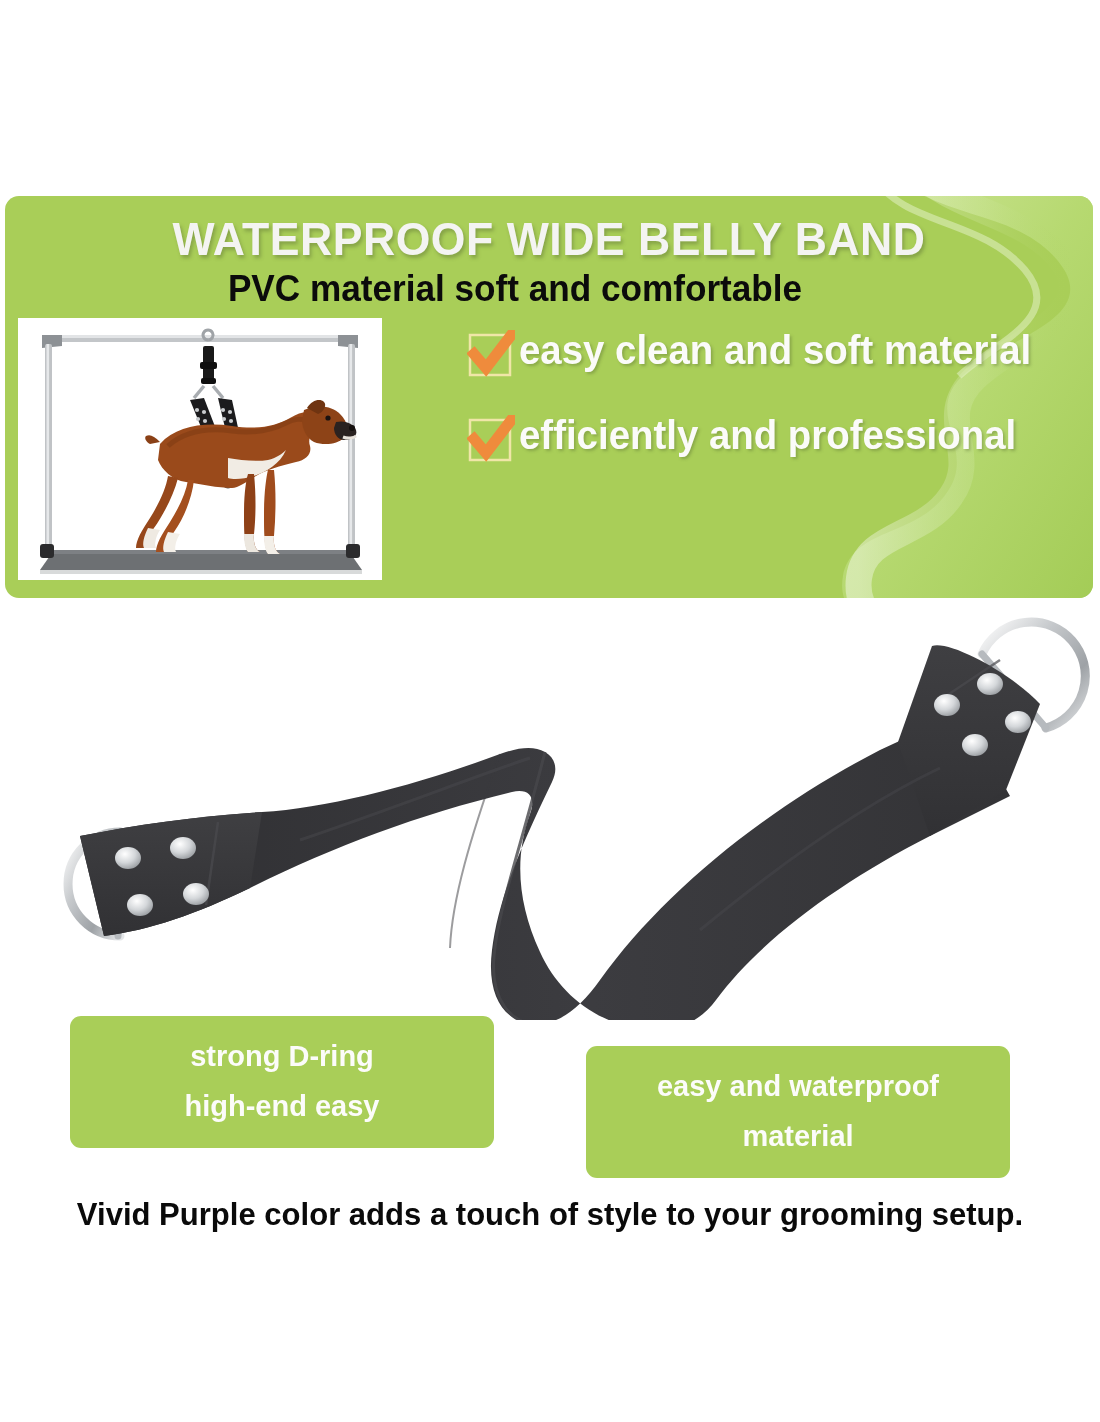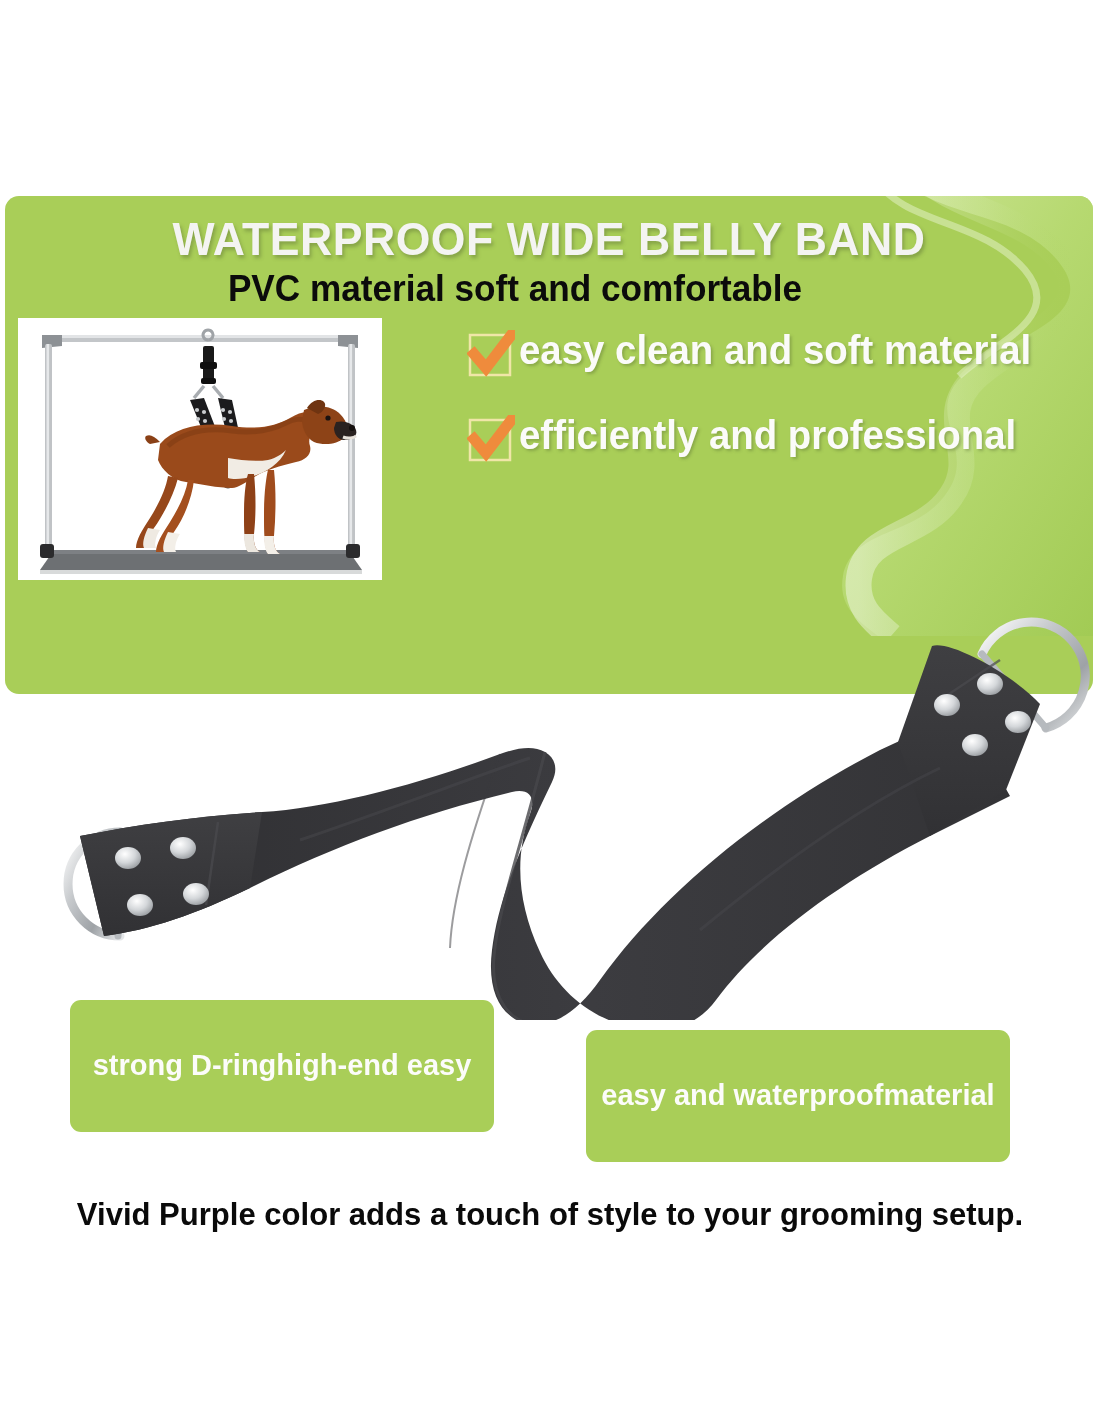--- a/index.html
+++ b/index.html
@@ -8,21 +8,21 @@
     width:1100px; height:1422px;
     position:relative; overflow:hidden;
     font-family:"Liberation Sans", sans-serif;
     background:#ffffff;
   }
 
   
   .banner {
     position:absolute;
     left:5px; top:196px;
-    width:1088px; height:498px;
+    width:1088px; height:402px;
     background:#a9ce58;
     border-radius:14px;
     overflow:hidden;
     padding-left:20px;
   }
   .banner-liquid {
     position:absolute;
     right:-40px; top:-30px;
     width:420px; height:470px;
     pointer-events:none;
@@ -103,24 +103,25 @@
   
   .callout {
     position:absolute;
     background:#a9ce58;
     border-radius:11px;
     color:#fcfcfa;
     font-weight:bold;
     font-size:29px;
     text-align:center;
     display:flex;
-    flex-direction:row;
+    flex-direction:column;
     align-items:center;
     justify-content:center;
     font-family:"Liberation Sans", sans-serif;
+    margin-top:16px;
   }
   .callout span { display:block; line-height:1.72; }
   .callout-left  { left:70px;  top:1000px; width:424px; height:132px; }
   .callout-right { left:586px; top:1030px; width:424px; height:132px; }
 
   
   .caption {
     position:absolute;
     left:0; top:1196px;
     width:1100px;

